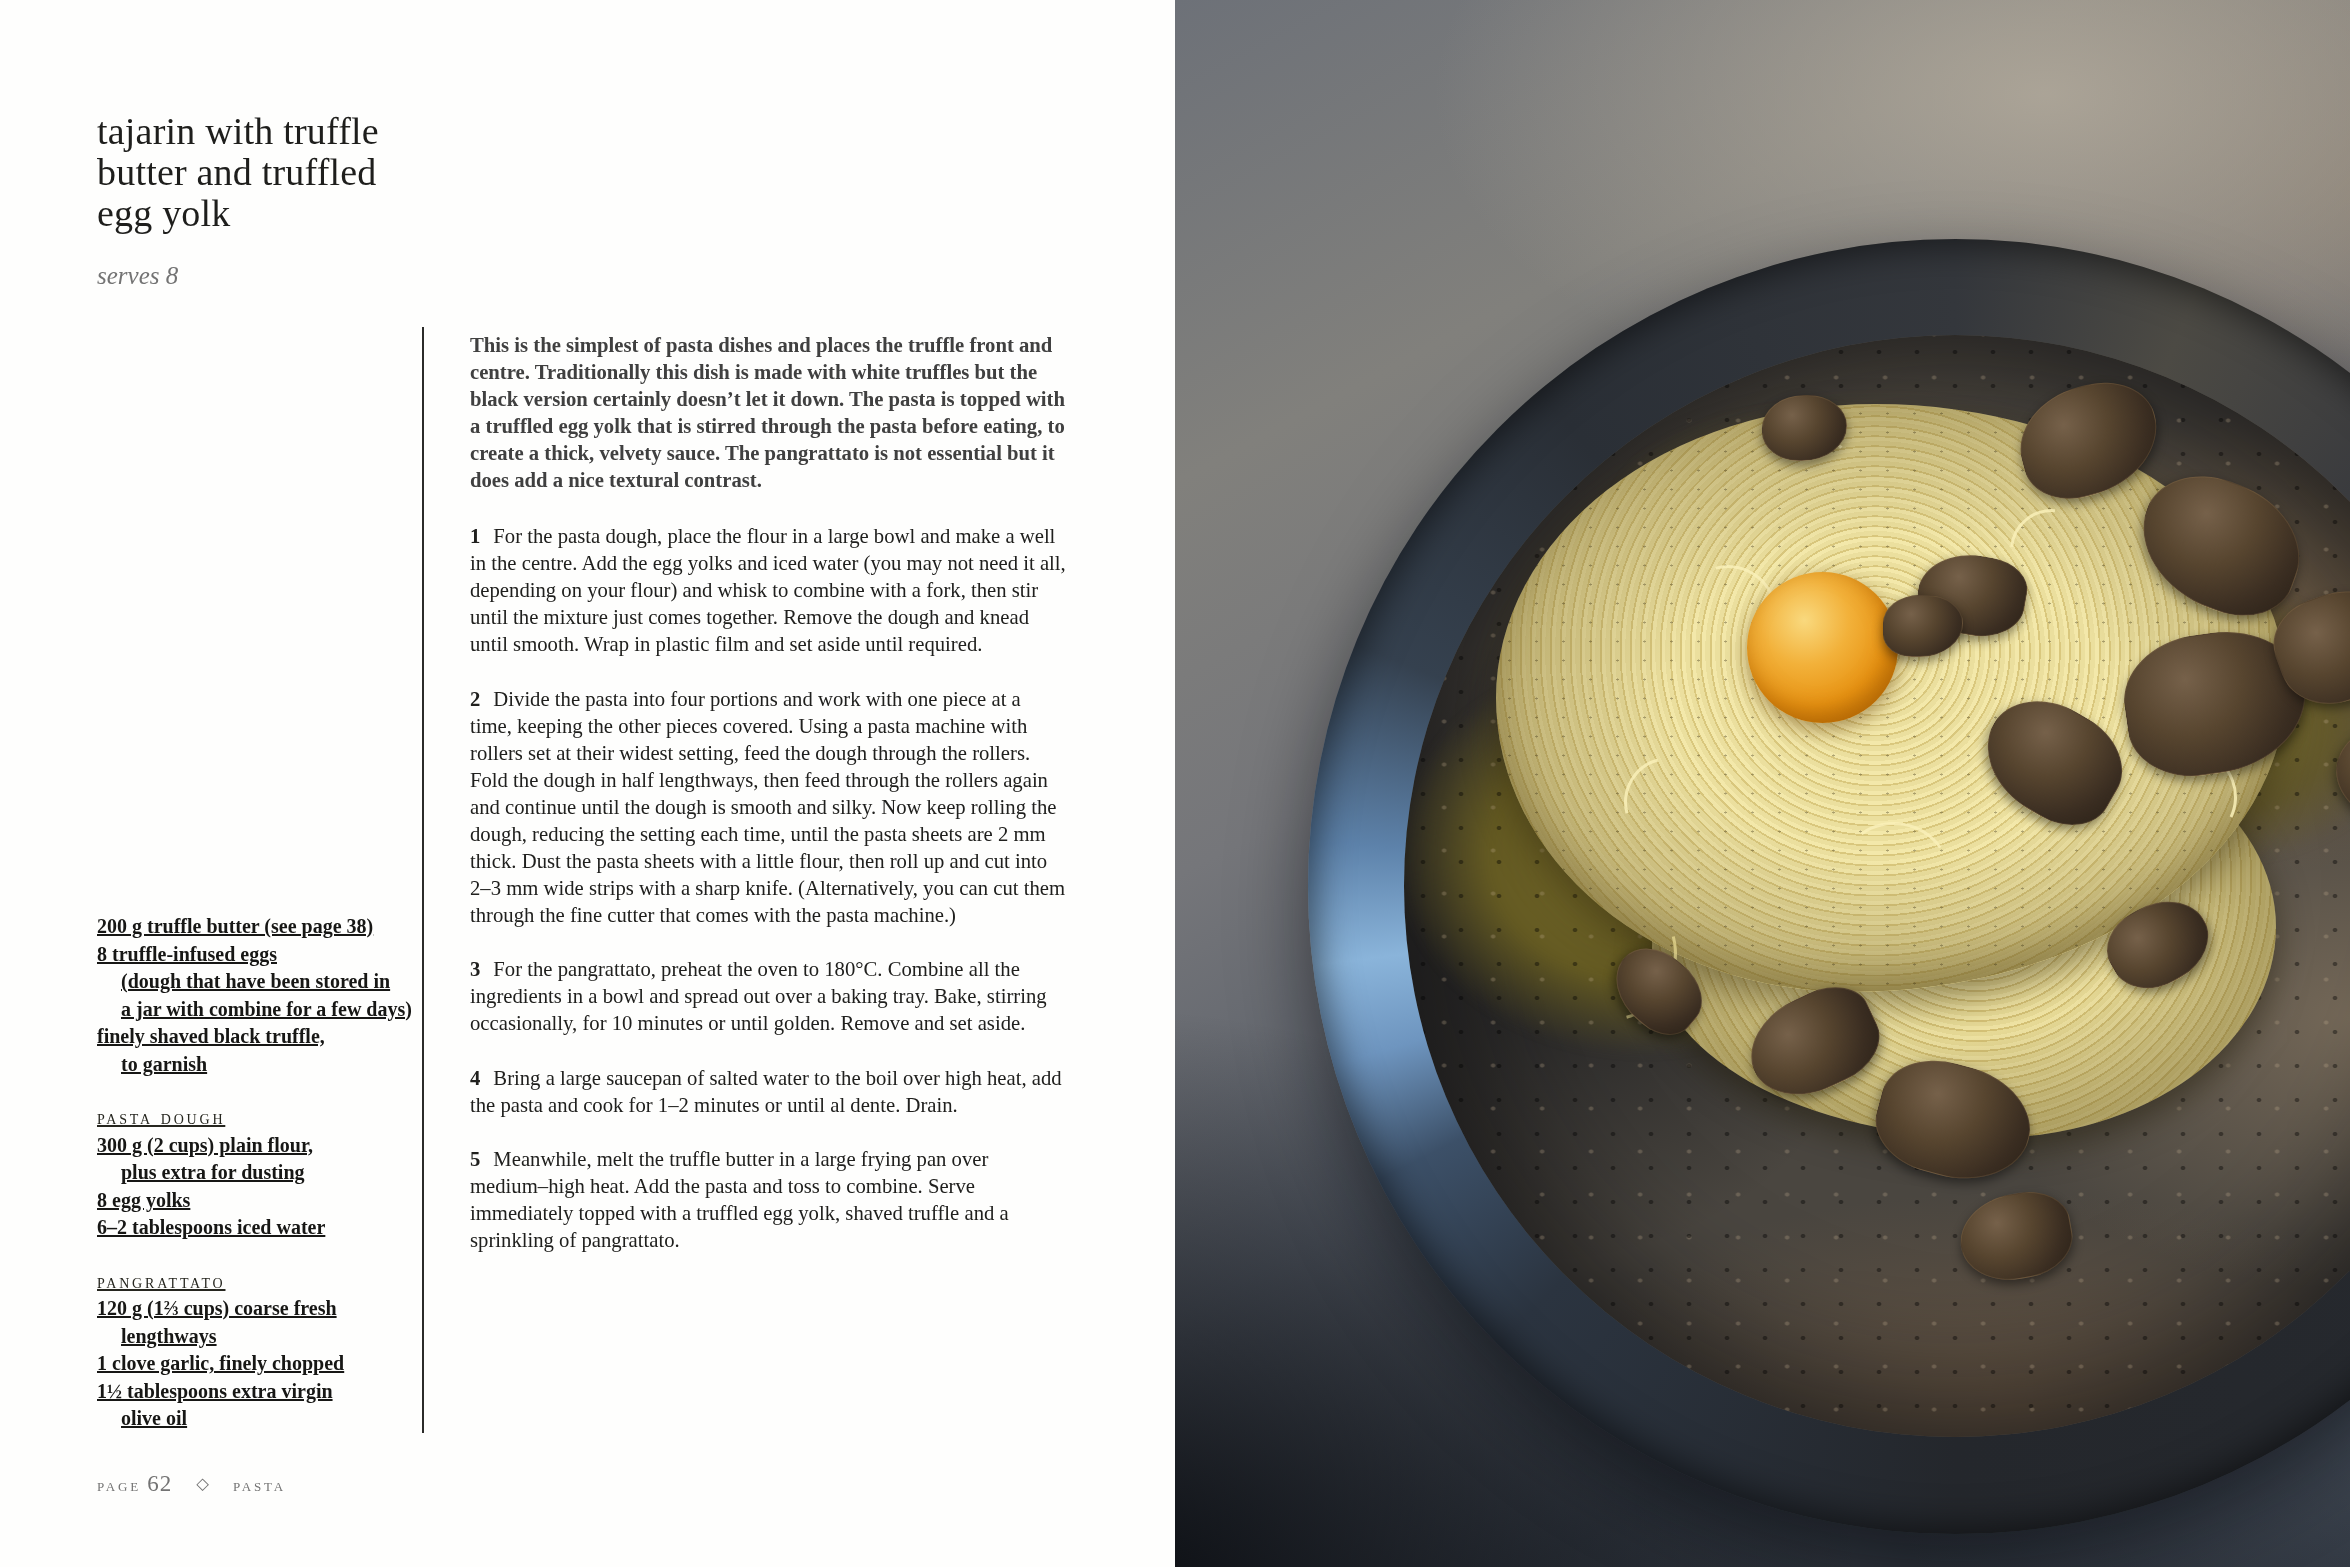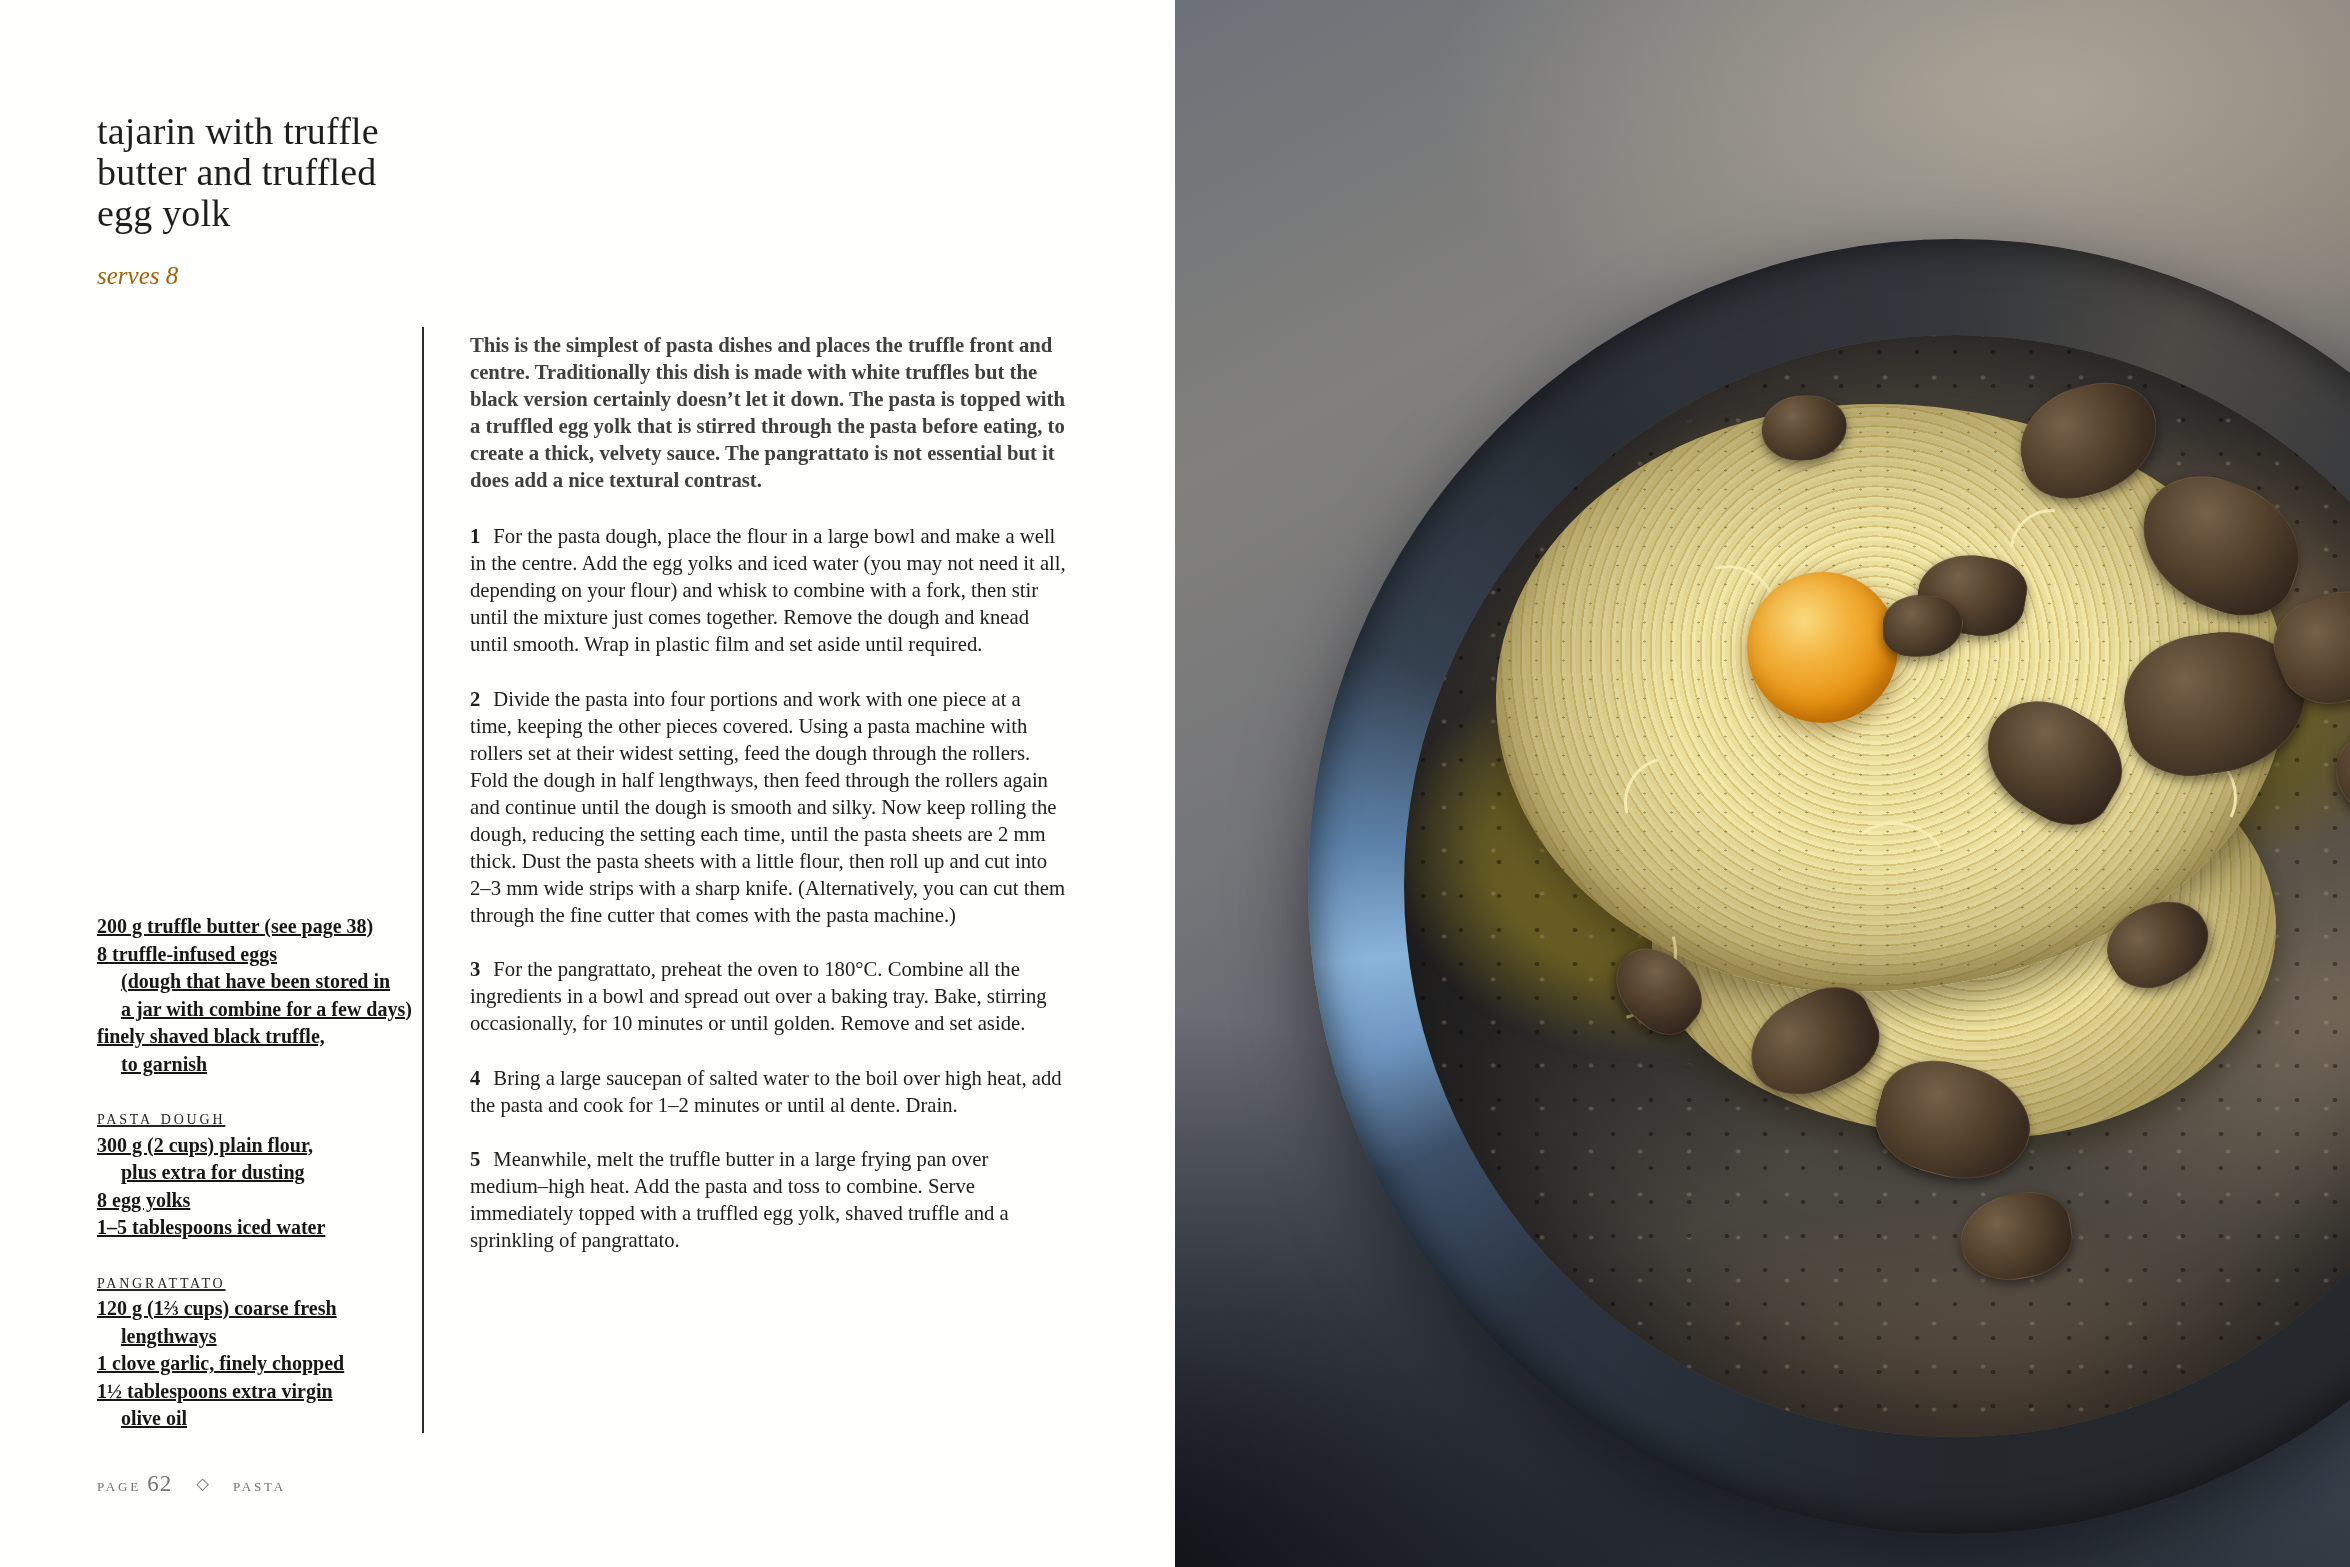--- a/index.html
+++ b/index.html
@@ -15,21 +15,21 @@
     position:absolute; left:0; top:0; width:1175px; height:1568px;
     background:#fefefd; color:#1c1c1a;
   }
   .recipe-title {
     position:absolute; left:97px; top:86px;
     font-size:38px; line-height:41px; font-weight:400;
     letter-spacing:0.2px; color:#1e1e1c;
   }
   .serves {
     position:absolute; left:97px; top:237px;
-    font-style:italic; font-size:25px; color:#a16207;
+    font-style:italic; font-size:25px; color:#737373;
   }
   .rule-v {
     position:absolute; left:422px; top:327px;
     width:1.8px; height:1106px; background:#2b2b29;
   }
   .ingredients {
     position:absolute; left:97px; top:913px; width:342px;
     font-weight:700; font-size:20px; line-height:27.5px; color:#171715;
   }
   .ing-group { margin:0 0 26px 0; }
@@ -168,21 +168,21 @@
           <div class="ing-line indent">(dough that have been stored in</div>
           <div class="ing-line indent">a jar with combine for a few days)</div>
           <div class="ing-line">finely shaved black truffle,</div>
           <div class="ing-line indent">to garnish</div>
         </div>
         <div class="ing-group">
           <div class="ing-heading">pasta dough</div>
           <div class="ing-line">300 g (2 cups) plain flour,</div>
           <div class="ing-line indent">plus extra for dusting</div>
           <div class="ing-line">8 egg yolks</div>
-          <div class="ing-line">1–5 tablespoons iced water</div>
+          <div class="ing-line">6–2 tablespoons iced water</div>
         </div>
         <div class="ing-group">
           <div class="ing-heading">pangrattato</div>
           <div class="ing-line">120 g (1⅔ cups) coarse fresh</div>
           <div class="ing-line indent">lengthways</div>
           <div class="ing-line">1 clove garlic, finely chopped</div>
           <div class="ing-line">1½ tablespoons extra virgin</div>
           <div class="ing-line indent">olive oil</div>
         </div>
       </div>

